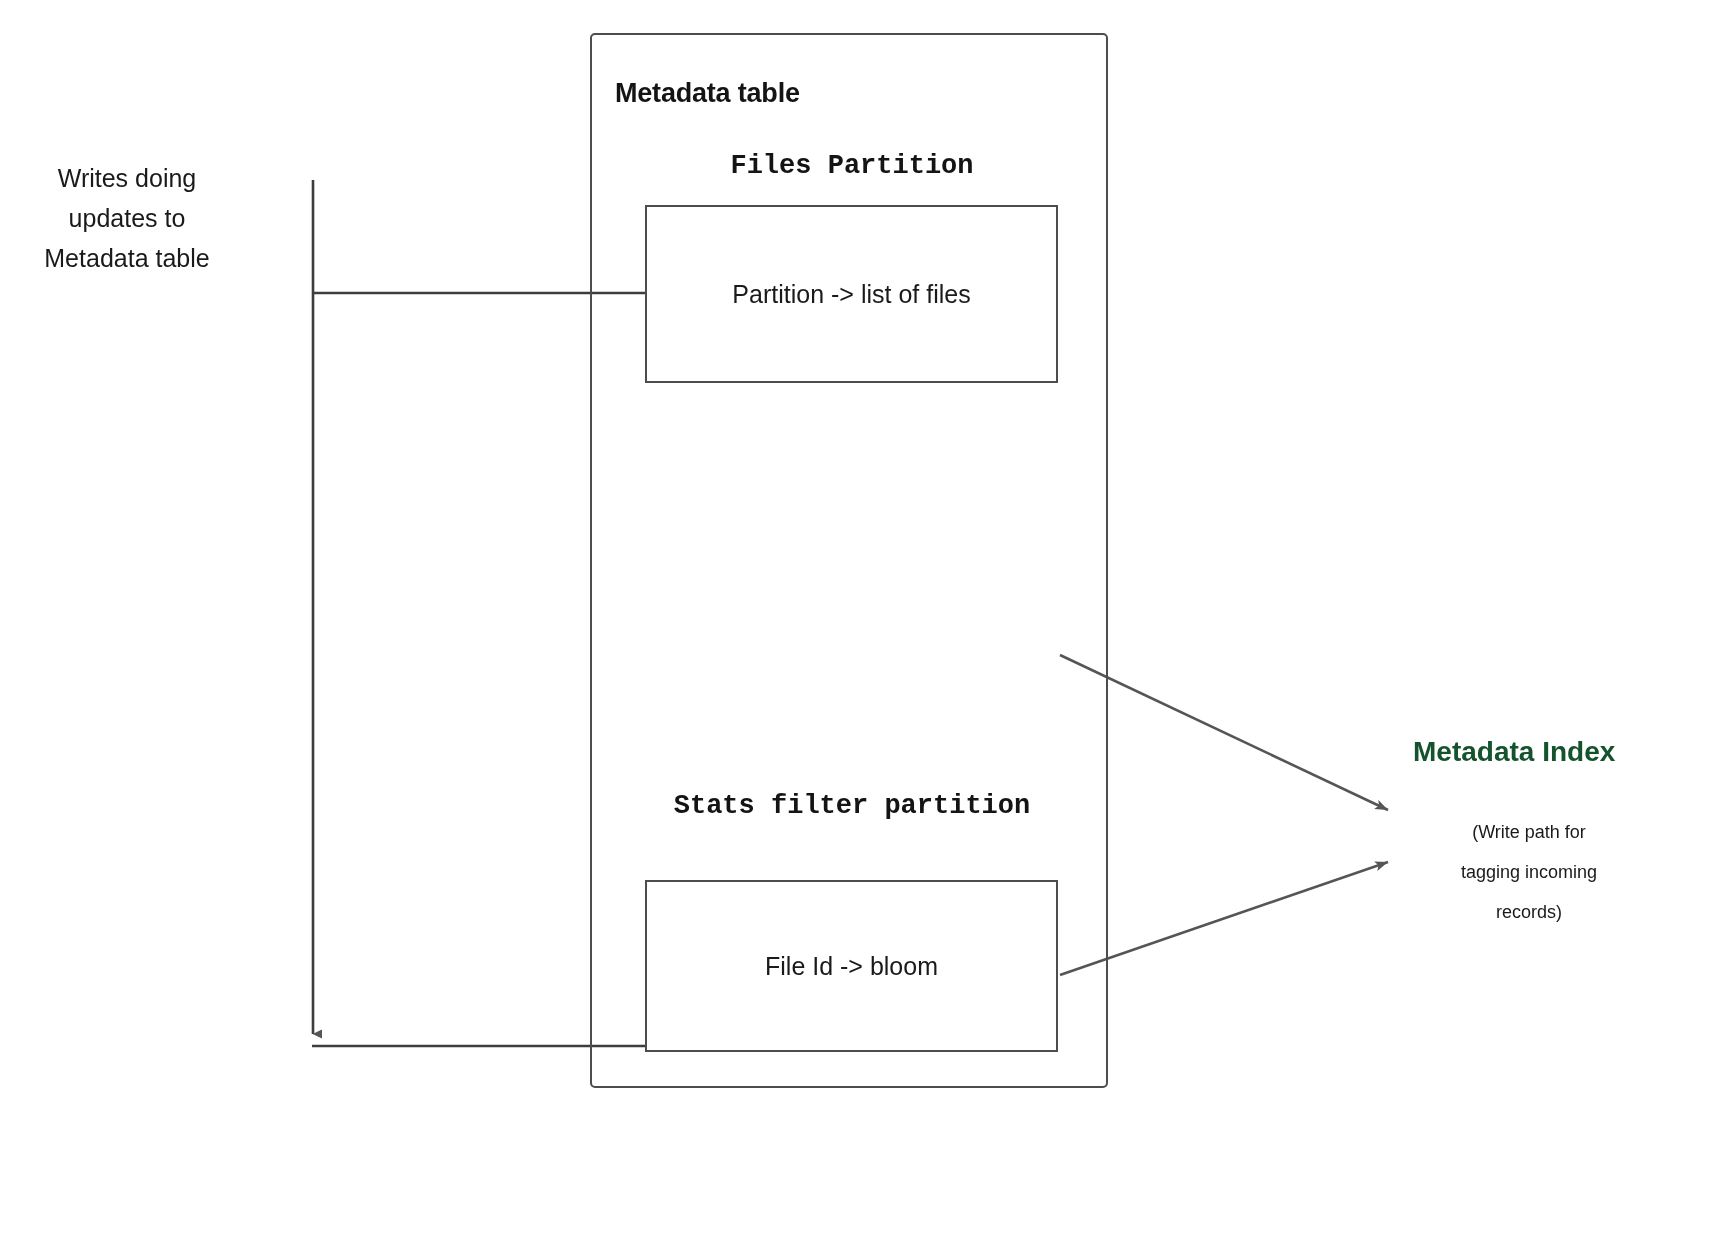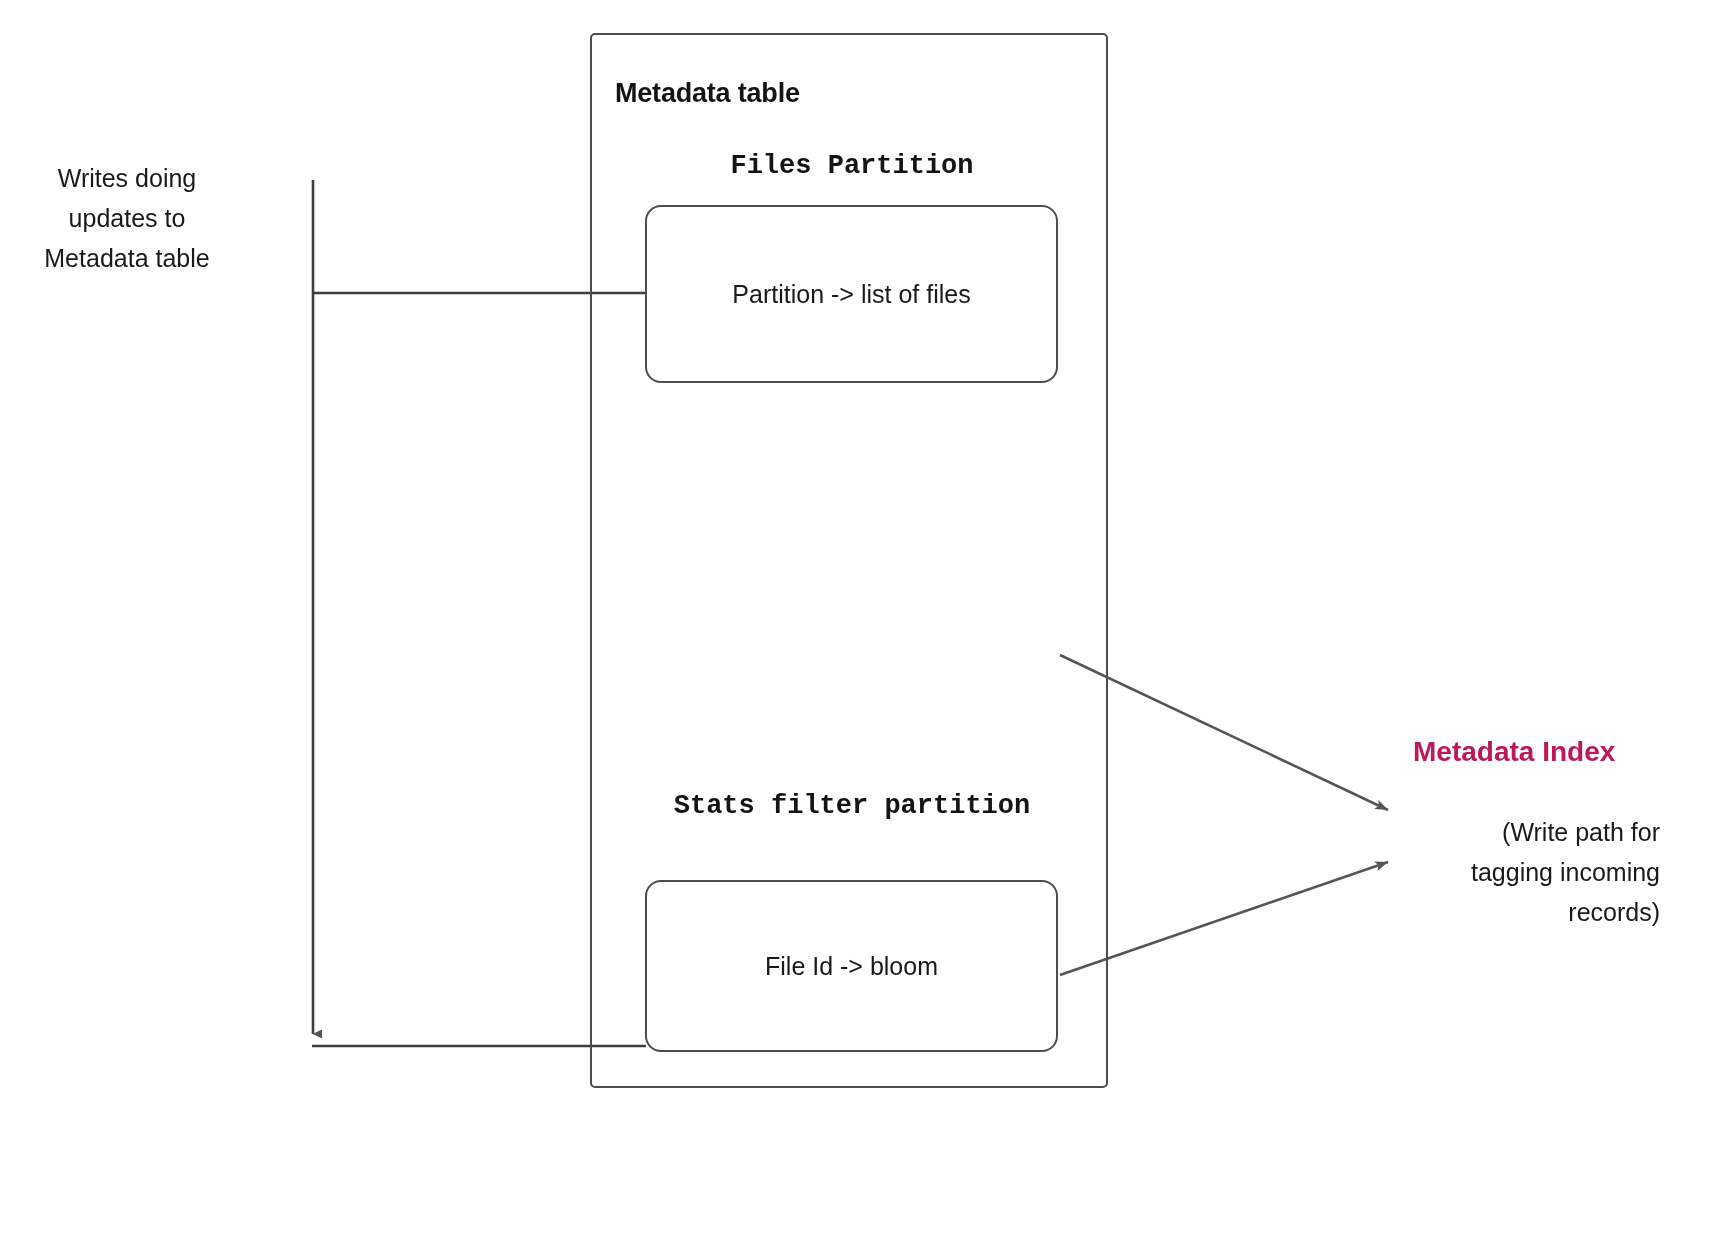--- a/index.html
+++ b/index.html
@@ -67,21 +67,21 @@
   #heading-colstats { top: 435px; }
   #heading-bloom { top: 786px; }
 
   
   .inner-box {
     position: absolute;
     left: 645px;
     width: 413px;
     box-sizing: border-box;
     border: 2.5px solid #4d4d4d;
-    border-radius: 16px;
+    border-radius: 0;
     background: #ffffff;
     display: flex;
     align-items: center;
     justify-content: center;
   }
   #box-files {
     top: 205px;
     height: 178px;
   }
   #box-colstats {
@@ -117,30 +117,30 @@
 
   
   .right-title {
     position: absolute;
     left: 1413px;
     top: 736px;
     width: 290px;
     text-align: left;
     font-size: 28px;
     font-weight: bold;
-    color: #be185d;
+    color: #14532d;
     white-space: nowrap;
   }
   .right-note {
     position: absolute;
     left: 1398px;
     top: 812px;
     width: 262px;
-    text-align: right;
-    font-size: 25px;
+    text-align: center;
+    font-size: 18px;
     line-height: 40px;
     color: #1a1a1a;
     white-space: pre-line;
   }
 </style>
 </head>
 <body>
 
 <div id="canvas">
 

